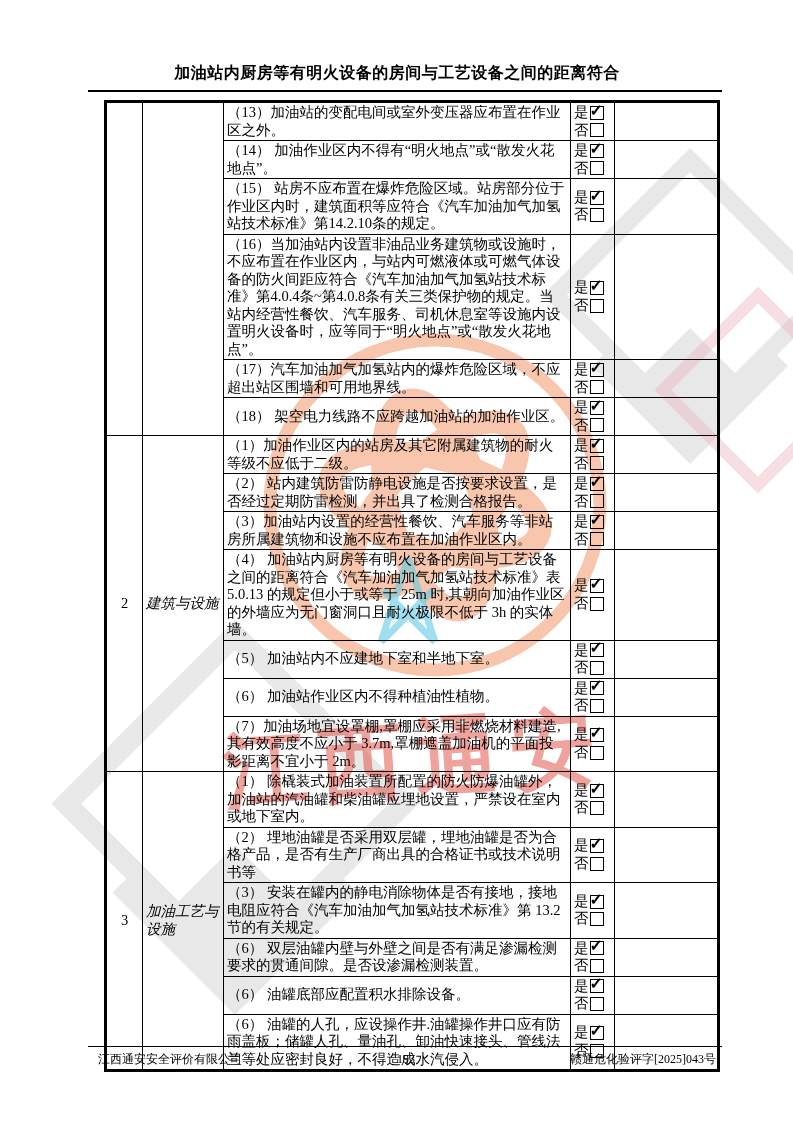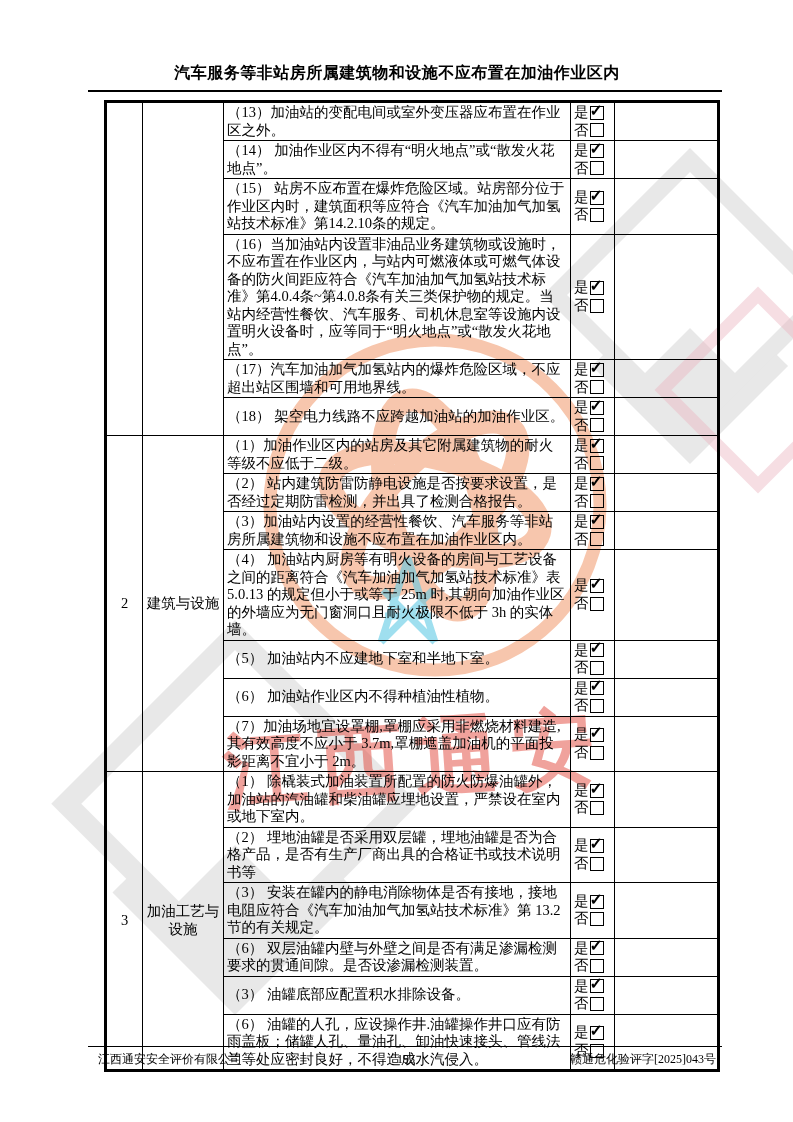--- a/index.html
+++ b/index.html
@@ -20,21 +20,21 @@
   table.check{
     position:absolute;left:104px;top:100px;width:613px;z-index:1;
     border-collapse:collapse;table-layout:fixed;background:transparent;
     border:3px solid #000;
   }
   .check td{
     border:1px solid #000;vertical-align:middle;
     font-size:14.5px;line-height:17.5px;padding:1px 3px;
   }
   .c-num{text-align:center;}
-  .c-cat{text-align:center;padding:1px 5px;}
+  .c-cat{text-align:left;padding:1px 5px;font-style:italic;}
   .c-text{padding:1px 3px 1px 5px;margin-top:43px;}
   .c-yn{padding:1px 1px 1px 4px;}
   .yn-line{display:flex;align-items:center;height:17.5px;white-space:nowrap;}
   .cb{
     width:12px;height:12px;border:1px solid #000;margin-left:1px;
     position:relative;flex:none;background:#fff0;
   }
   .cb.checked::before{
     content:"✓";position:absolute;left:-1px;top:-4px;
     font-size:16px;font-weight:700;line-height:1;color:#000;
@@ -78,21 +78,21 @@
       <ellipse rx="108" ry="46" stroke-width="23" transform="rotate(135)"></ellipse>
     </g>
 
     <g transform="translate(408,600)" opacity="0.6" stroke="#5fc9e4" stroke-width="7" fill="none">
       <path d="M 0 -42 L 27 42 M 0 -42 L -27 42 M -23 16 L 23 16 M -27 42 L 25 -10 M 27 42 L -25 -10"></path>
     </g>
 
     <text x="415" y="788" text-anchor="middle" font-size="84" font-weight="bold" letter-spacing="12" fill="#e2483c" opacity="0.5" transform="rotate(-4 415 760)" font-family="'Liberation Serif',serif">江西通安</text>
   </svg>
 
-  <div class="title">汽车服务等非站房所属建筑物和设施不应布置在加油作业区内</div>
+  <div class="title">加油站内厨房等有明火设备的房间与工艺设备之间的距离符合</div>
   <div class="title-rule"></div>
 
   <table class="check">
     <colgroup>
       <col style="width:37px">
         <col style="width:81px">
         <col style="width:347px">
       <col style="width:44px">
         <col style="width:104px">
     </colgroup>
@@ -338,21 +338,21 @@
               <span class="cb checked"></span>
             </div>
         <div class="yn-line">
               <span>否</span>
               <span class="cb"></span>
             </div>
       </td>
       <td class="c-remark"></td>
     </tr>
     <tr>
-      <td class="c-text">（3） 油罐底部应配置积水排除设备。</td>
+      <td class="c-text">（6） 油罐底部应配置积水排除设备。</td>
       <td class="c-yn">
         <div class="yn-line">
               <span>是</span>
               <span class="cb checked"></span>
             </div>
         <div class="yn-line">
               <span>否</span>
               <span class="cb"></span>
             </div>
       </td>

